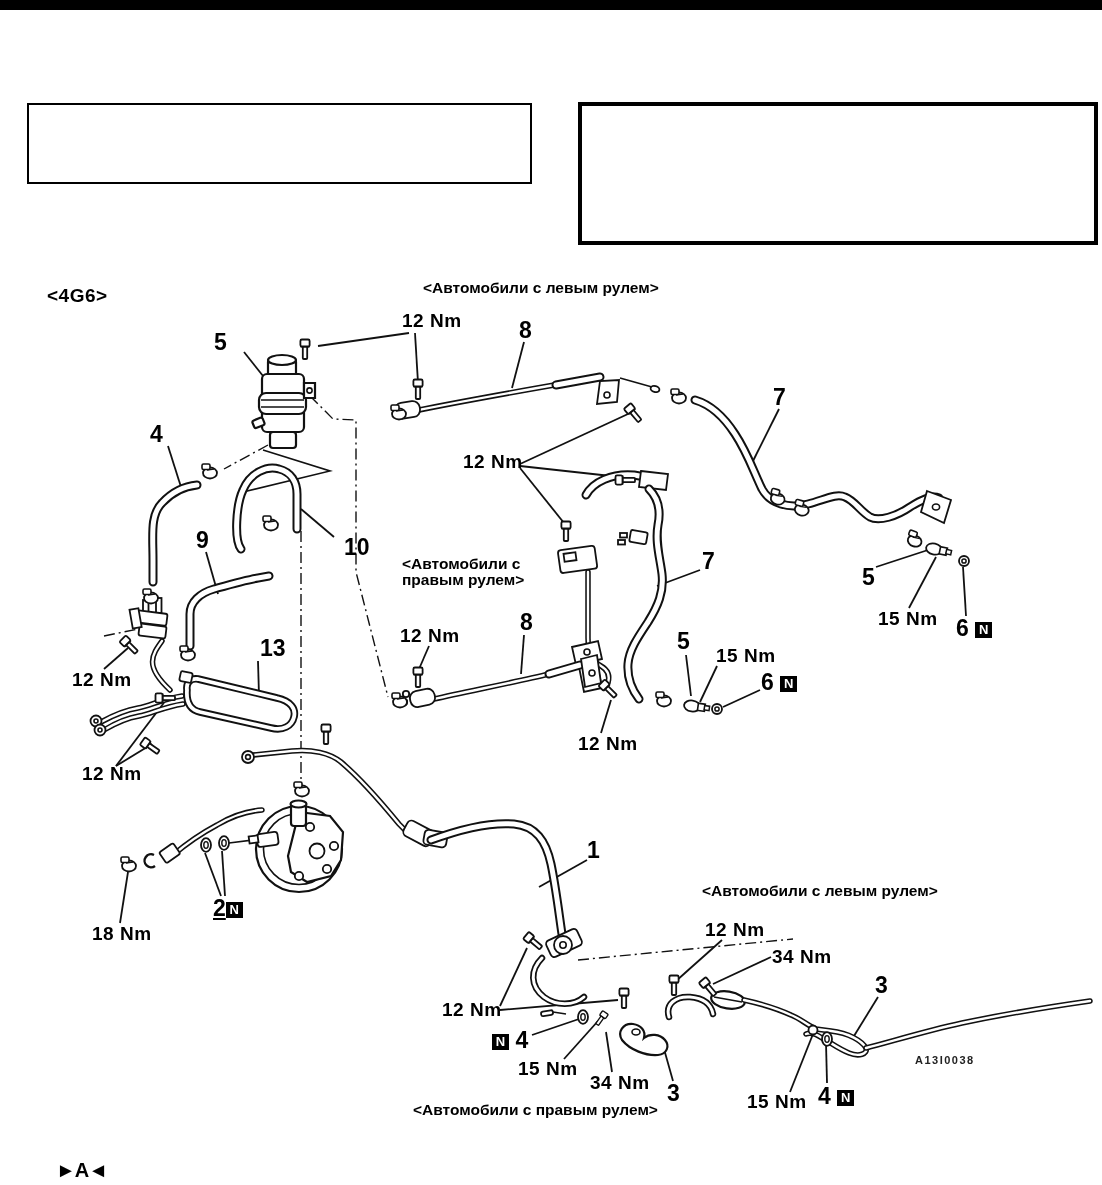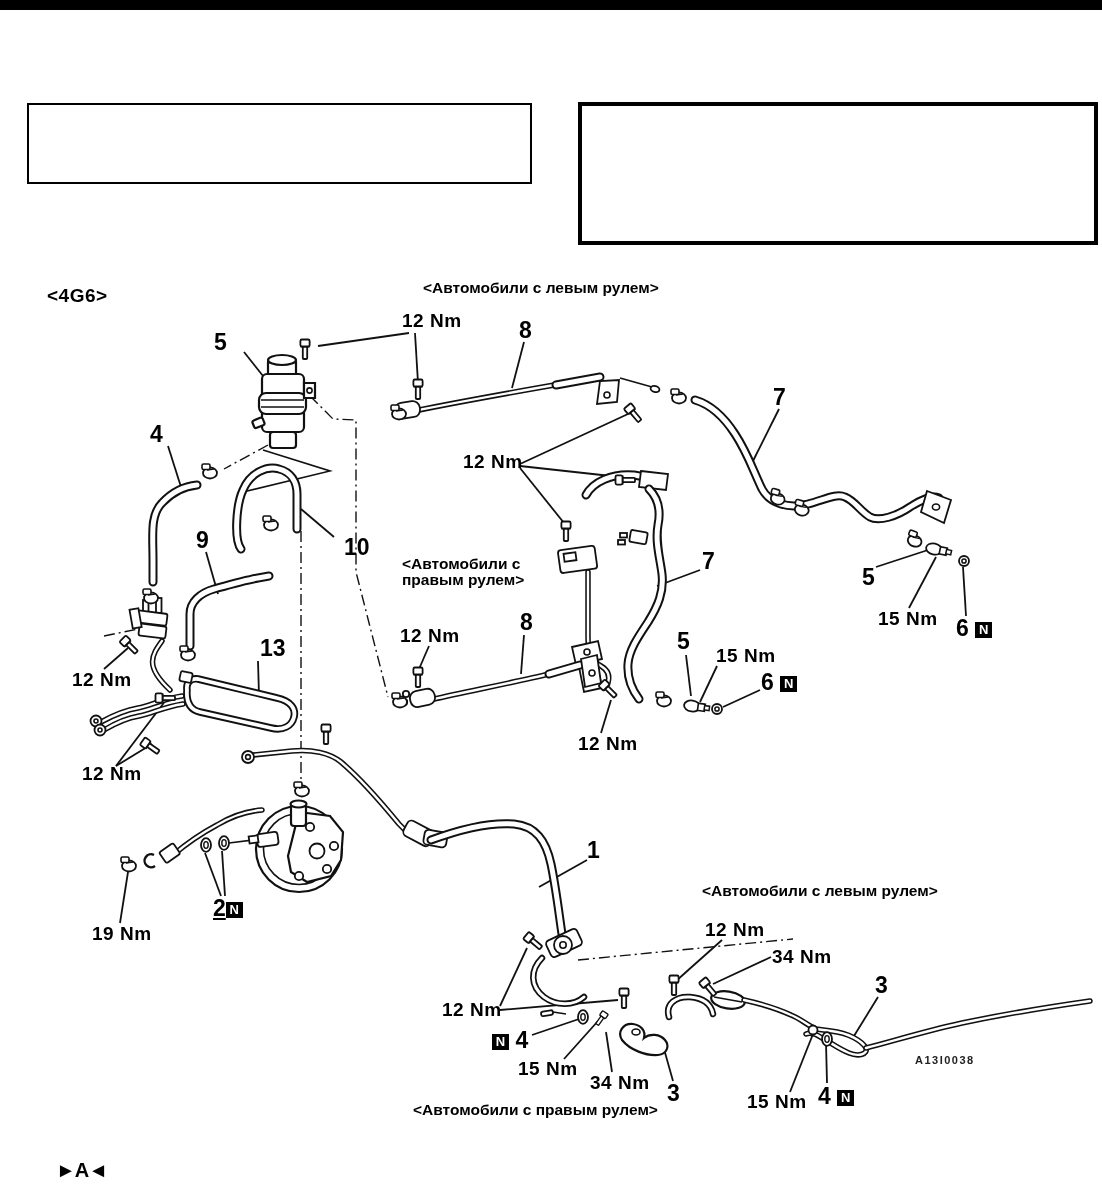--- a/index.html
+++ b/index.html
@@ -340,21 +340,21 @@
   <div class="lbl t" style="left:400px;top:626px;">12 Nm</div>
   <div class="lbl t" style="left:72px;top:670px;">12 Nm</div>
   <div class="lbl t" style="left:82px;top:764px;">12 Nm</div>
   <div class="lbl t" style="left:578px;top:734px;">12 Nm</div>
   <div class="lbl t" style="left:705px;top:920px;">12 Nm</div>
   <div class="lbl t" style="left:442px;top:1000px;">12 Nm</div>
   <div class="lbl t" style="left:878px;top:609px;">15 Nm</div>
   <div class="lbl t" style="left:716px;top:646px;">15 Nm</div>
   <div class="lbl t" style="left:518px;top:1059px;">15 Nm</div>
   <div class="lbl t" style="left:747px;top:1092px;">15 Nm</div>
-  <div class="lbl t" style="left:92px;top:924px;">19 Nm</div>
+  <div class="lbl t" style="left:92px;top:924px;">18 Nm</div>
   <div class="lbl t" style="left:772px;top:947px;">34 Nm</div>
   <div class="lbl t" style="left:590px;top:1073px;">34 Nm</div>
 
   <div class="lbl num" style="left:214px;top:330px;">5</div>
   <div class="lbl num" style="left:519px;top:318px;">8</div>
   <div class="lbl num" style="left:773px;top:385px;">7</div>
   <div class="lbl num" style="left:150px;top:422px;">4</div>
   <div class="lbl num" style="left:344px;top:535px;">10</div>
   <div class="lbl num" style="left:196px;top:528px;">9</div>
   <div class="lbl num" style="left:244px;top:636px;margin-left:16px;">13</div>

